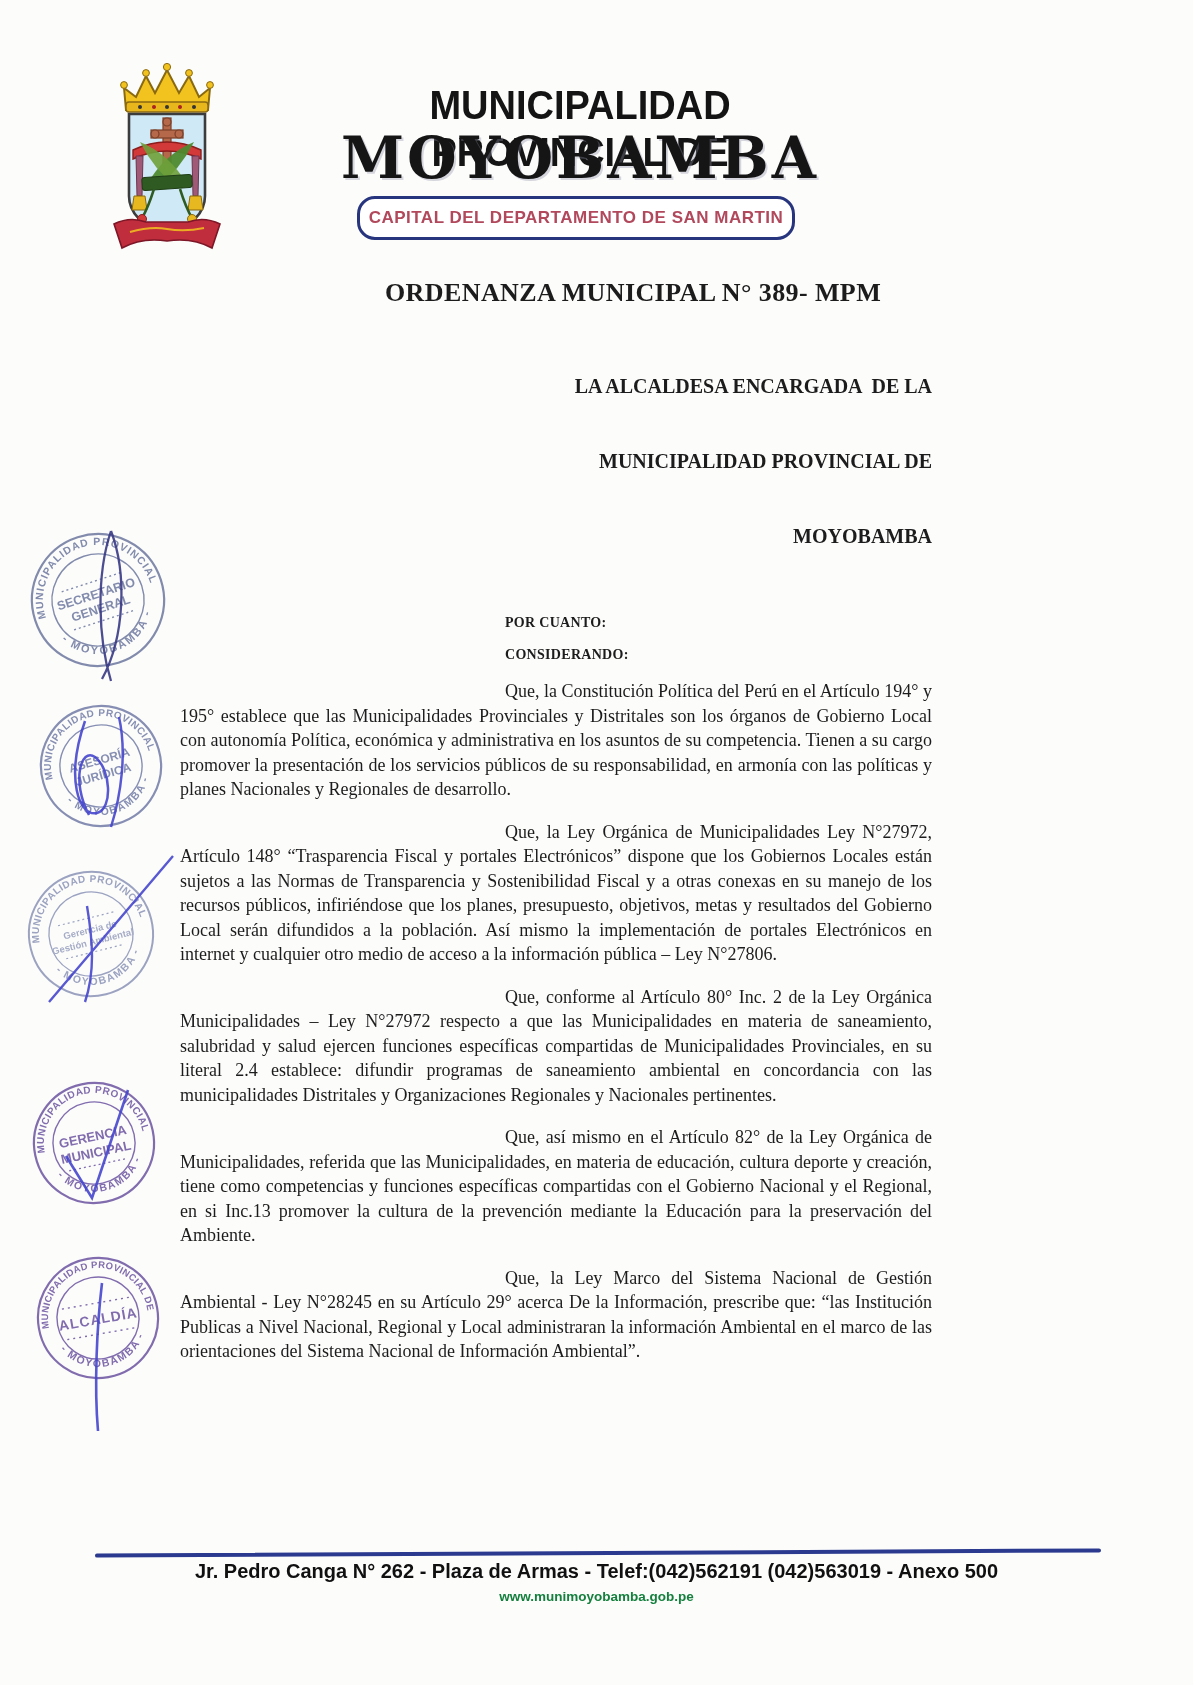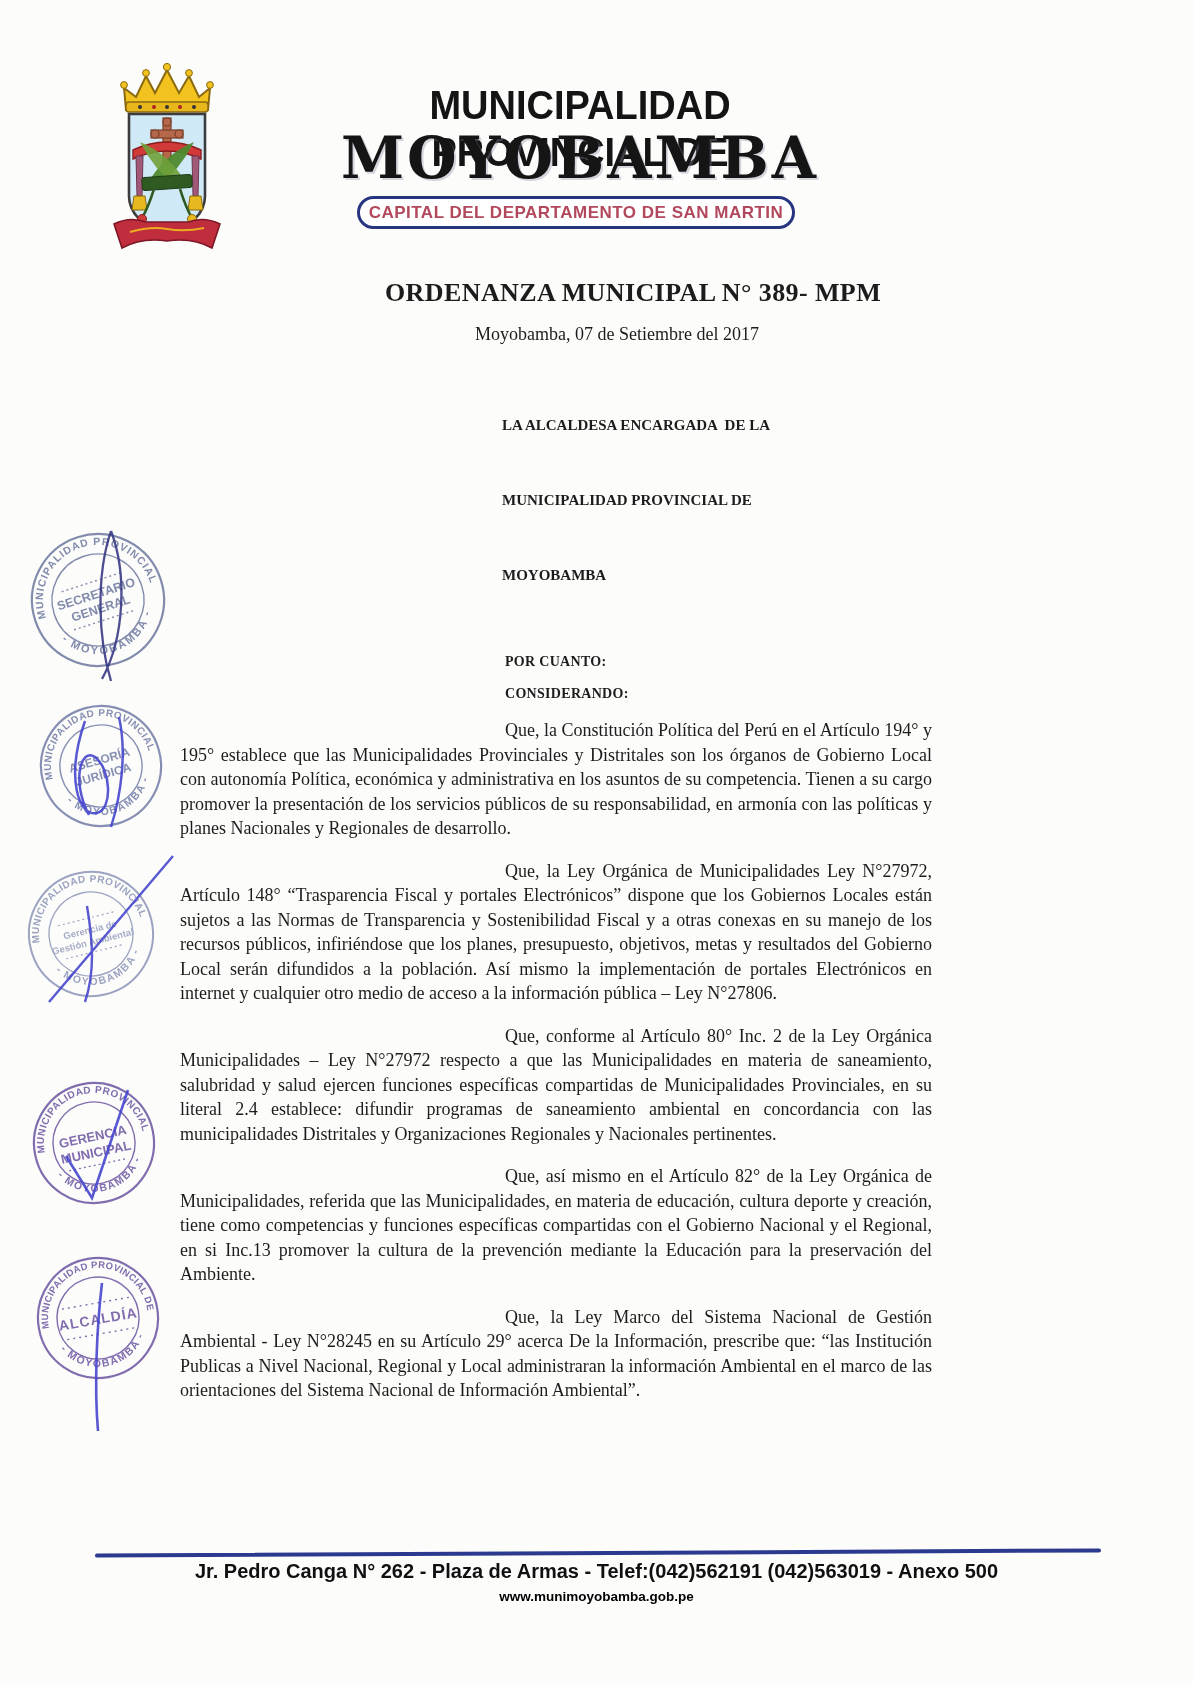--- a/index.html
+++ b/index.html
@@ -14,34 +14,34 @@
     position:absolute; left:318px; top:86px; width:524px; text-align:center;
     font-family:"Liberation Sans", sans-serif; font-weight:bold; font-size:38px;
     letter-spacing:0px; color:#141414; transform:scaleY(1.08);
   }
   .org-name{
     position:absolute; left:318px; top:124px; width:524px; text-align:center;
     font-family:"DejaVu Serif", serif; font-weight:bold; font-size:57px;
     letter-spacing:3px; color:#151515; text-shadow:2px 2px 0 rgba(140,140,165,.35);
   }
   .banner{
-    position:absolute; left:357px; top:196px; width:438px; height:33px;
+    position:absolute; left:357px; top:196px; width:438px; height:44px;
     box-sizing:border-box; border:3px solid #27357e; border-radius:18px;
     display:flex; align-items:center; justify-content:center;
     font-family:"Liberation Sans", sans-serif; font-weight:bold; font-size:17px;
     letter-spacing:.5px; color:#b1485c; background:#fff;
   }
   
   .content{position:absolute; left:180px; top:278px; width:752px; font-size:18px;}
   .doc-title{
     margin:0 0 16px 205px; font-size:26px; font-weight:bold; letter-spacing:.4px;
   }
   .dateline{margin:0 0 18px 295px; font-size:18px;}
   .addressee{margin:0 0 16px 322px; font-weight:bold; line-height:25px;
-    font-size:15px; white-space:pre-wrap;}
+    font-size:20px; white-space:pre-wrap;text-align:right;}
   .heading{margin:0 0 16px 325px; font-weight:bold; font-size:14px; letter-spacing:.3px;}
   .para{
     margin:0 0 18px 0; text-align:justify; text-indent:325px;
     line-height:24.5px; font-size:18px;
   }
   .para.first{margin-bottom:22px;}
   
   .stamp{position:absolute; mix-blend-mode:multiply; opacity:.95;}
   .stamp text{font-family:"Liberation Sans", sans-serif; font-weight:bold;}
   
@@ -50,21 +50,21 @@
     background:#2b3a8f; transform:rotate(-.3deg); border-radius:2px;
   }
   .footer-address{
     position:absolute; left:0; top:1560px; width:1193px; text-align:center;
     font-family:"Liberation Sans", sans-serif; font-weight:bold; font-size:20px;
     color:#101010; transform:scaleY(1.05);
   }
   .footer-web{
     position:absolute; left:0; top:1589px; width:1193px; text-align:center;
     font-family:"Liberation Sans", sans-serif; font-weight:bold; font-size:13.5px;
-    color:#000000;
+    color:#15803d;
   }
 </style>
 </head>
 <body>
 
 <div class="page">
 
   <svg class="crest" viewBox="0 0 142 200">
 
     <path d="M30,52 L28,30 L40,39 L50,18 L59,35 L71,12 L83,35 L93,18 L103,39 L114,30 L112,52 Z" fill="#f2c21f" stroke="#8a6a10" stroke-width="2"></path>
@@ -108,21 +108,20 @@
     <path d="M18,166 Q34,158 50,164 L92,164 Q108,158 124,166 L116,190 Q96,179 71,183 Q46,179 26,190 Z" fill="#c02d3c" stroke="#7d1626" stroke-width="1.6"></path>
     <path d="M34,174 Q55,168 71,171 Q89,174 108,170" stroke="#f2c21f" stroke-width="2" fill="none" opacity=".85"></path>
   </svg>
 
   <div class="org-line">MUNICIPALIDAD PROVINCIAL DE</div>
   <div class="org-name">MOYOBAMBA</div>
   <div class="banner">CAPITAL DEL DEPARTAMENTO DE SAN MARTIN</div>
 
   <div class="content">
     <div class="doc-title">ORDENANZA MUNICIPAL N° 389- MPM</div>
-    <div class="dateline">Moyobamba, 07 de Setiembre del 2017</div>
     <div class="addressee">
       <div>LA ALCALDESA ENCARGADA  DE LA</div>
       <div>MUNICIPALIDAD PROVINCIAL DE</div>
       <div>MOYOBAMBA</div>
     </div>
     <div class="heading">POR CUANTO:</div>
     <div class="heading">CONSIDERANDO:</div>
     <p class="para">Que, la Constitución Política del Perú en el Artículo 194° y 195° establece que las Municipalidades Provinciales y Distritales son los órganos de Gobierno Local con autonomía Política, económica y administrativa en los asuntos de su competencia. Tienen a su cargo promover la presentación de los servicios públicos de su responsabilidad, en armonía con las políticas y planes Nacionales y Regionales de desarrollo.</p>
     <p class="para">Que, la Ley Orgánica de Municipalidades Ley N°27972, Artículo 148° “Trasparencia Fiscal y portales Electrónicos” dispone que los Gobiernos Locales están sujetos a las Normas de Transparencia y Sostenibilidad Fiscal y a otras conexas en su manejo de los recursos públicos, infiriéndose que los planes, presupuesto, objetivos, metas y resultados del Gobierno Local serán difundidos a la población. Así mismo la implementación de portales Electrónicos en internet y cualquier otro medio de acceso a la información pública – Ley N°27806.</p>
     <p class="para">Que, conforme al Artículo 80° Inc. 2 de la Ley Orgánica Municipalidades – Ley N°27972 respecto a que las Municipalidades en materia de saneamiento, salubridad y salud ejercen funciones específicas compartidas de Municipalidades Provinciales, en su literal 2.4 establece: difundir programas de saneamiento ambiental en concordancia con las municipalidades Distritales y Organizaciones Regionales y Nacionales pertinentes.</p>

